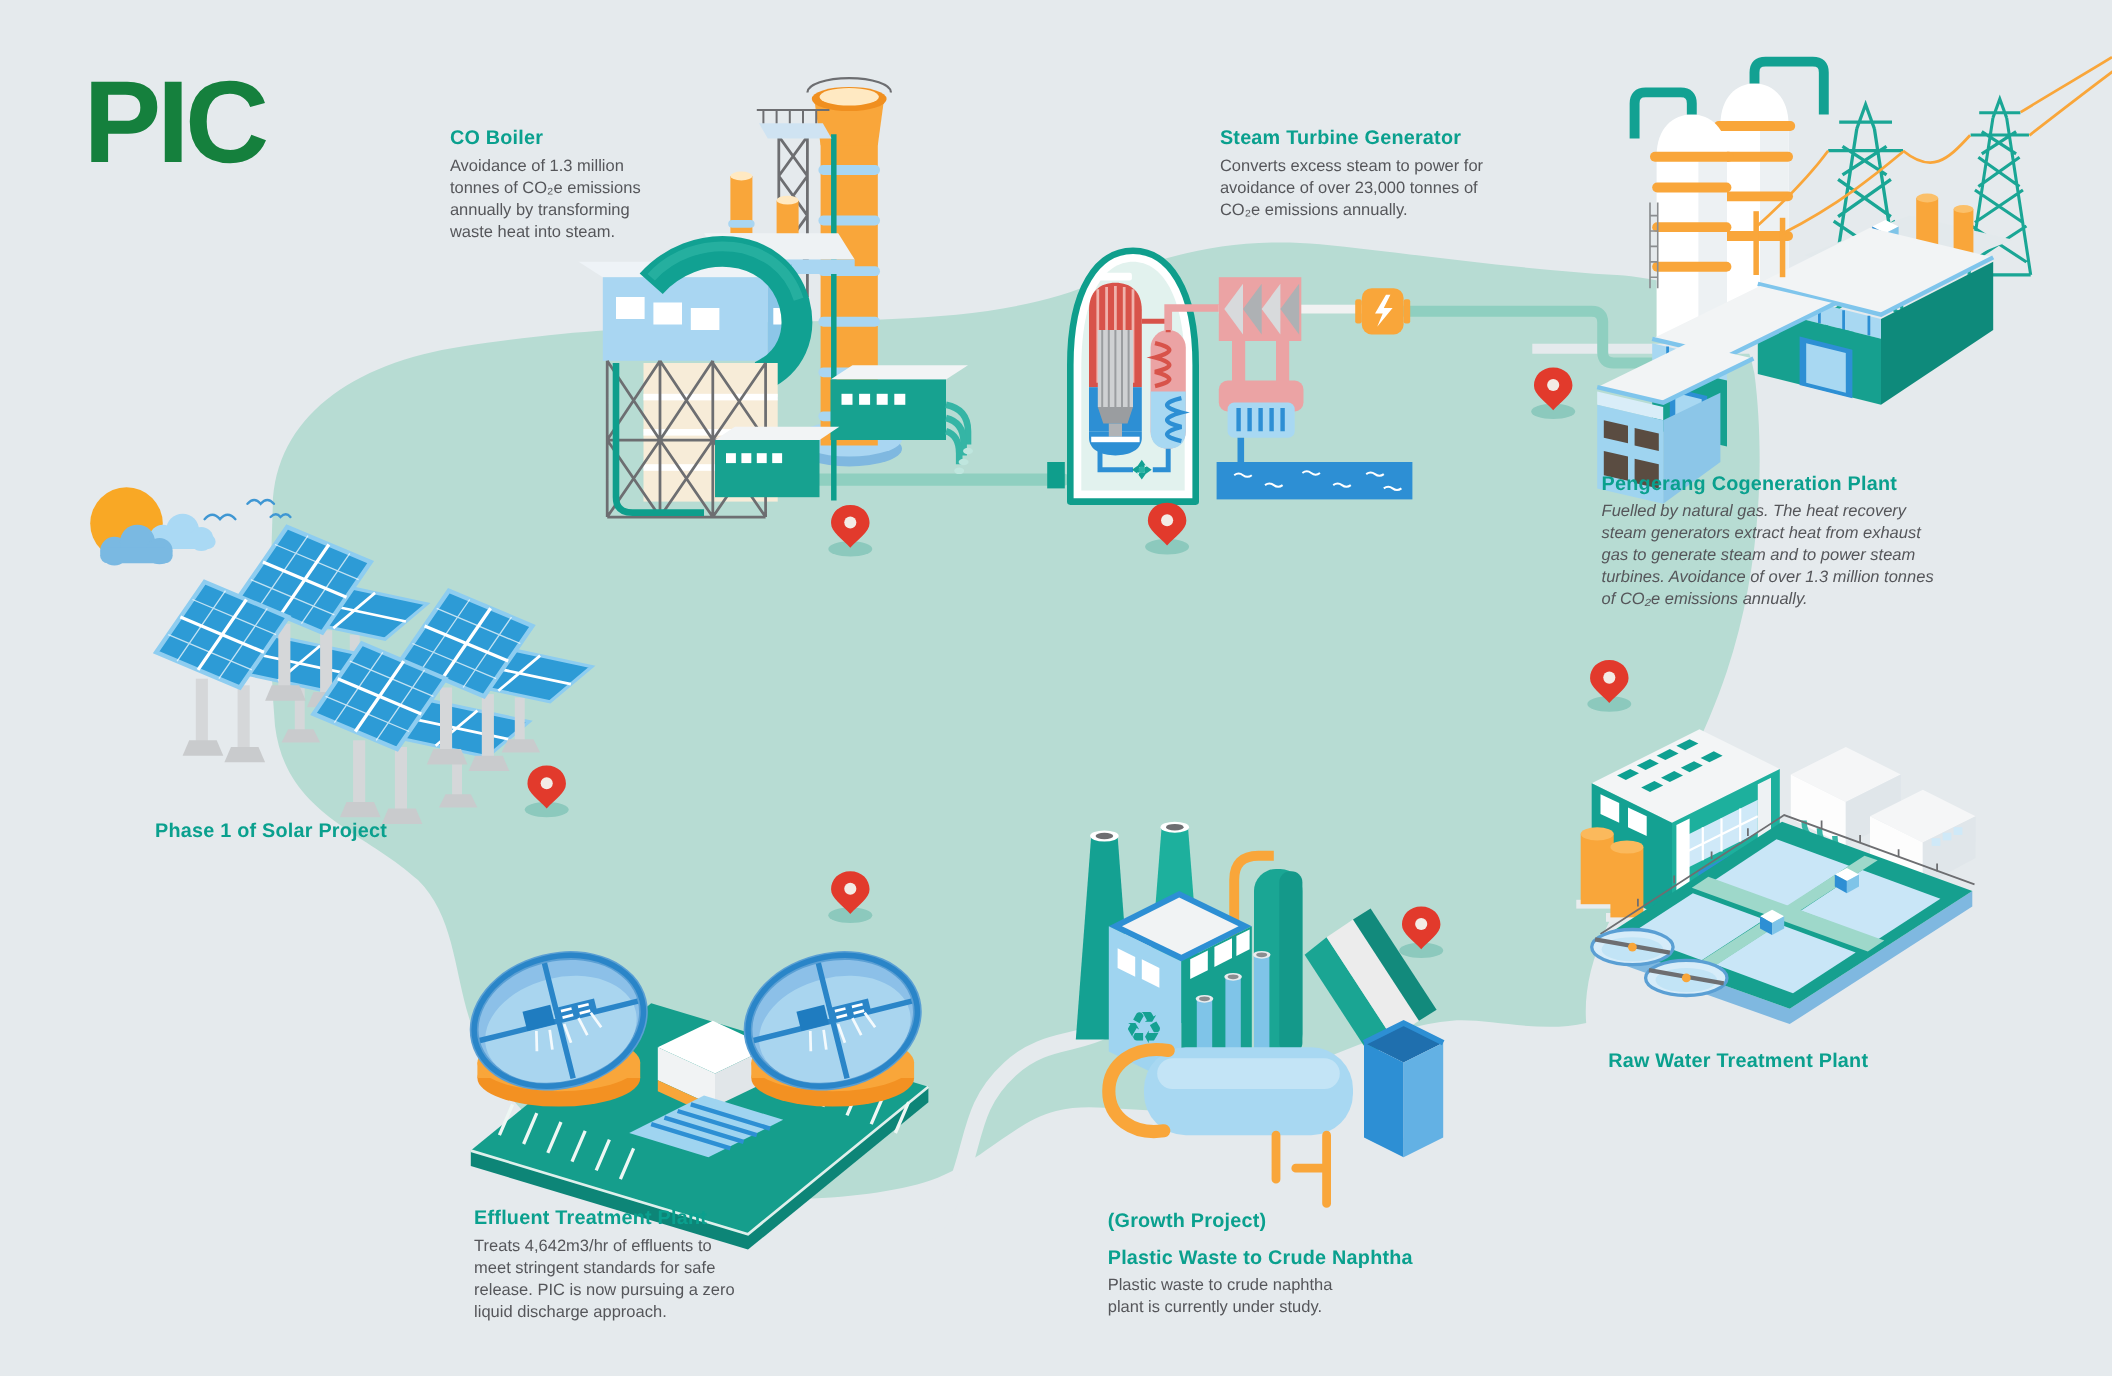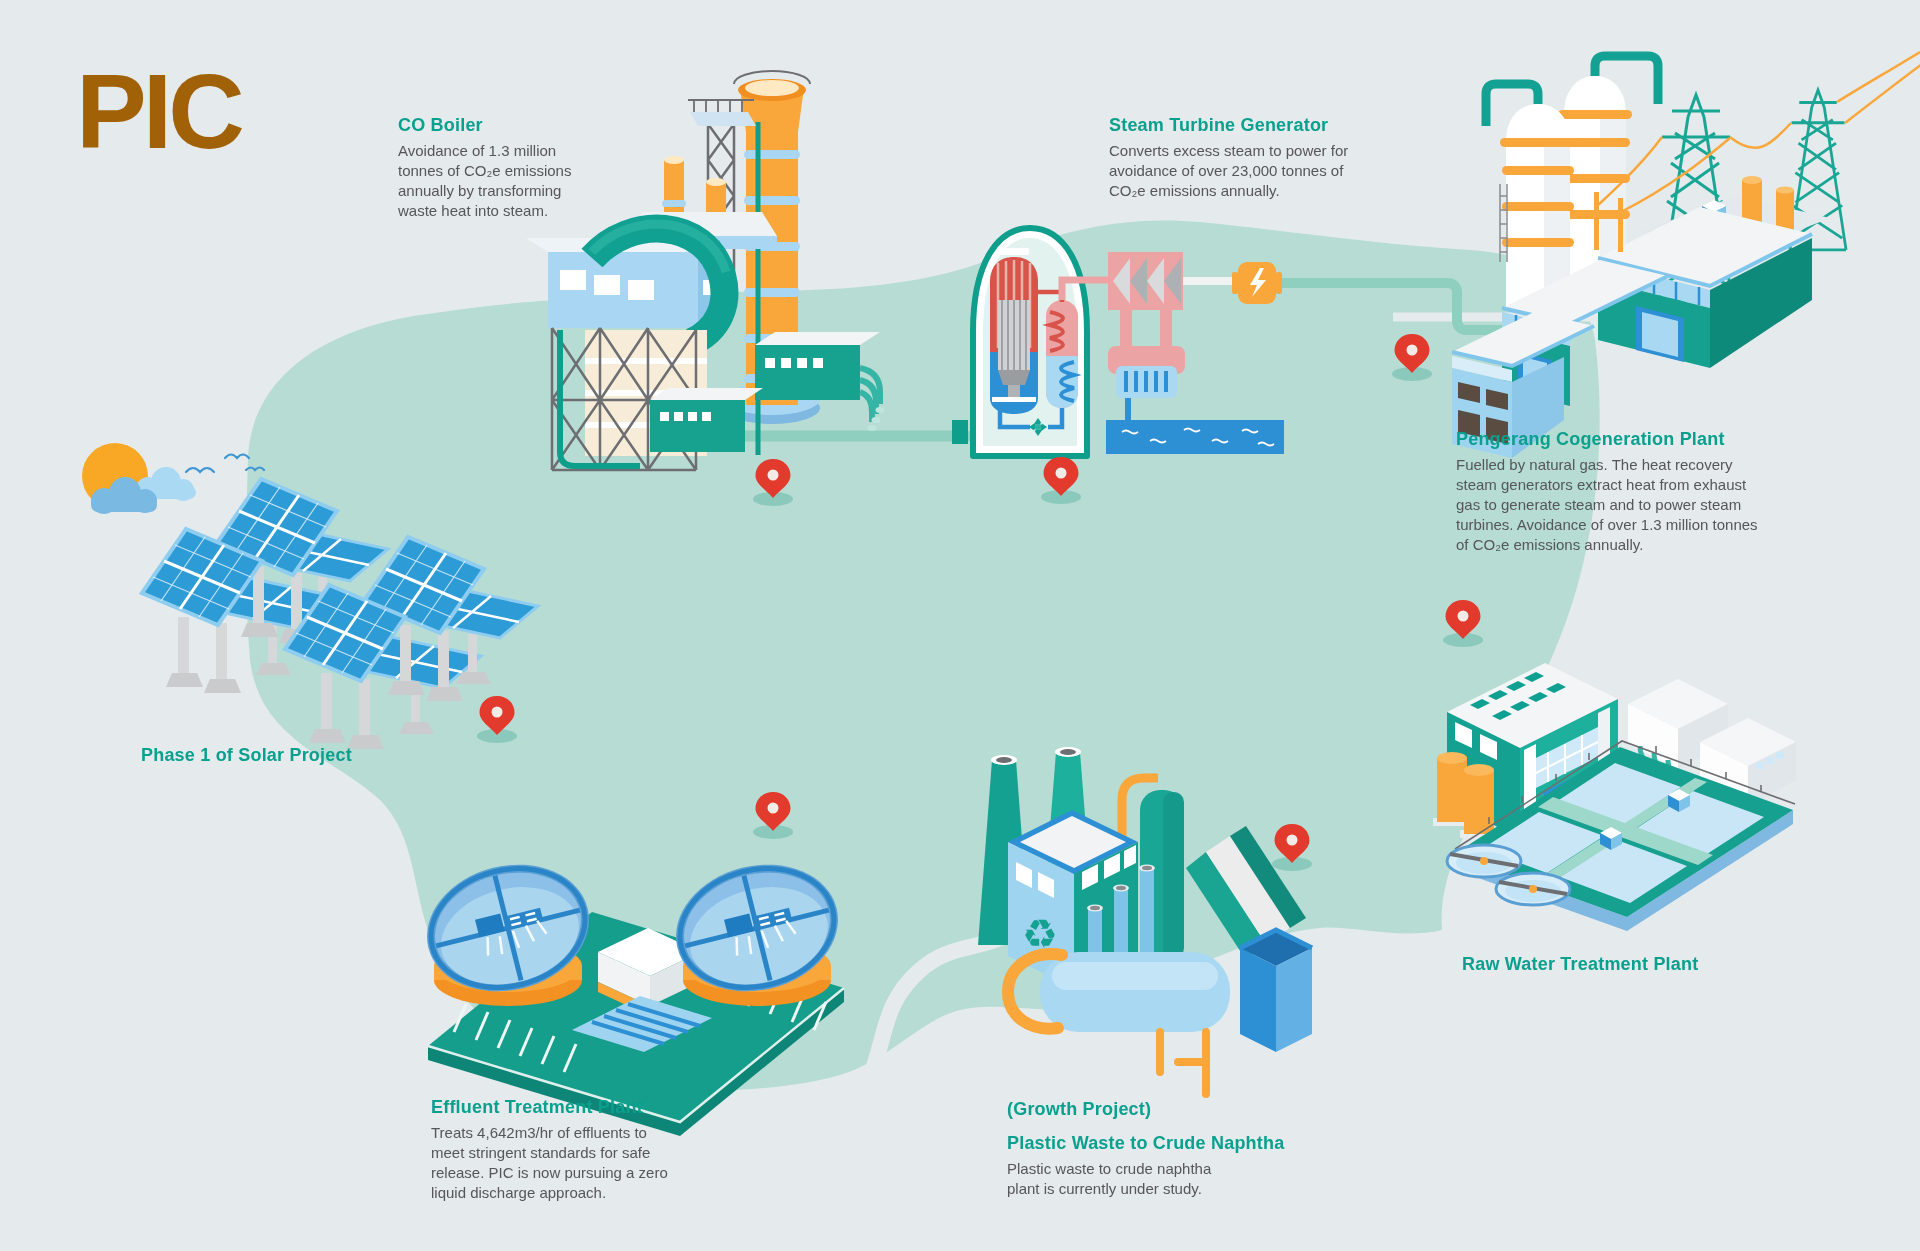--- a/index.html
+++ b/index.html
@@ -1,20 +1,20 @@
 <!DOCTYPE html>
 <html><head>
 <meta charset="utf-8">
 <style>
   html,body{margin:0;padding:0;}
   .stage{position:relative;width:1920px;height:1251px;background:#e5eaed;overflow:hidden;
          font-family:"Liberation Sans",sans-serif;}
   .scene{position:absolute;left:0;top:0;}
   .logo{position:absolute;left:76px;top:58px;font-size:106px;font-weight:bold;
-        color:#a16207;letter-spacing:-4px;line-height:1;}
+        color:#15803d;letter-spacing:-4px;line-height:1;}
   .label{position:absolute;}
   .label h3{margin:0 0 5px 0;font-size:18px;font-weight:bold;color:#0aa08e;
             letter-spacing:.2px;white-space:nowrap;line-height:22px;}
   .label h3.l2{margin-top:12px;}
   .label p{margin:0;font-size:15px;line-height:20px;color:#55565a;}
 </style>
 </head>
 <body>
 
 <div class="stage">
@@ -577,33 +577,33 @@
         <use href="#pin-shape" transform="translate(1412,360)"></use>
         <use href="#pin-shape" transform="translate(497,722)"></use>
         <use href="#pin-shape" transform="translate(773,818)"></use>
         <use href="#pin-shape" transform="translate(1292,850)"></use>
         <use href="#pin-shape" transform="translate(1463,626)"></use>
       </g>
 </svg>
 
 <div class="logo">PIC</div>
 
-<div class="label" style="left:398px;top:114px;">
+<div class="label" style="left:409px;top:114px;">
   <h3>CO Boiler</h3>
   <p style="width:182px;">Avoidance of 1.3 million tonnes of CO₂e emissions annually by transforming waste heat into steam.</p>
 </div>
 
 <div class="label" style="left:1109px;top:114px;">
   <h3>Steam Turbine Generator</h3>
   <p style="width:254px;">Converts excess steam to power for avoidance of over 23,000 tonnes of CO₂e emissions annually.</p>
 </div>
 
 <div class="label" style="left:1456px;top:428px;">
   <h3>Pengerang Cogeneration Plant</h3>
-  <p style="width:308px;">Fuelled by natural gas. The heat recovery steam generators extract heat from exhaust gas to generate steam and to power steam turbines. Avoidance of over 1.3 million tonnes of CO₂e emissions annually.</p>
+  <p style="width:308px;font-style:italic;">Fuelled by natural gas. The heat recovery steam generators extract heat from exhaust gas to generate steam and to power steam turbines. Avoidance of over 1.3 million tonnes of CO₂e emissions annually.</p>
 </div>
 
 <div class="label" style="left:141px;top:744px;">
   <h3>Phase 1 of Solar Project</h3>
 </div>
 
 <div class="label" style="left:431px;top:1096px;">
   <h3>Effluent Treatment Plant</h3>
   <p style="width:238px;">Treats 4,642m3/hr of effluents to meet stringent standards for safe release. PIC is now pursuing a zero liquid discharge approach.</p>
 </div>

